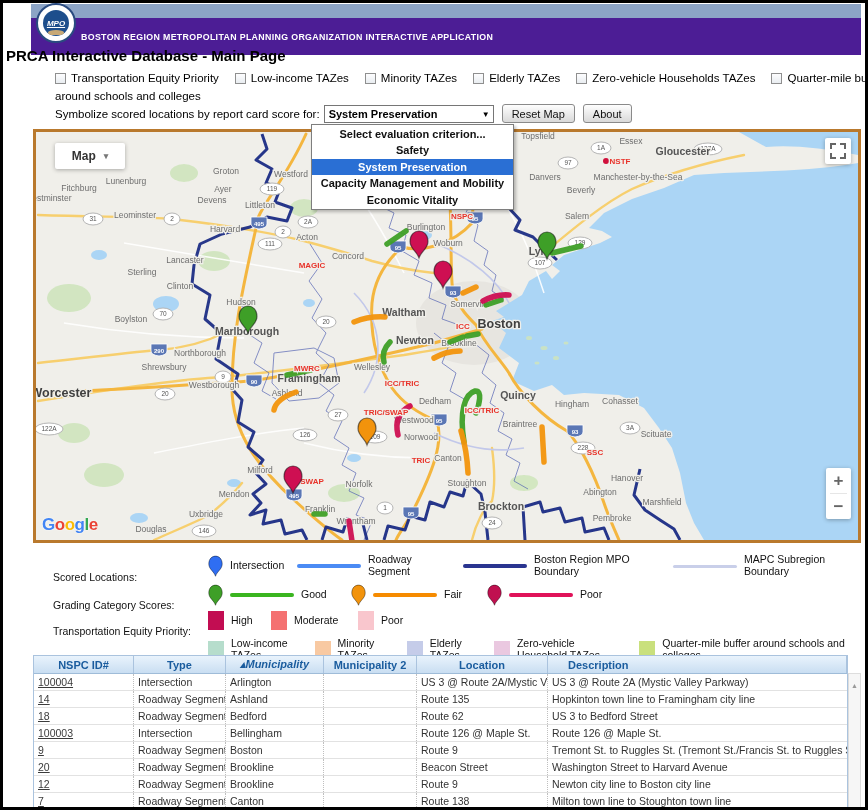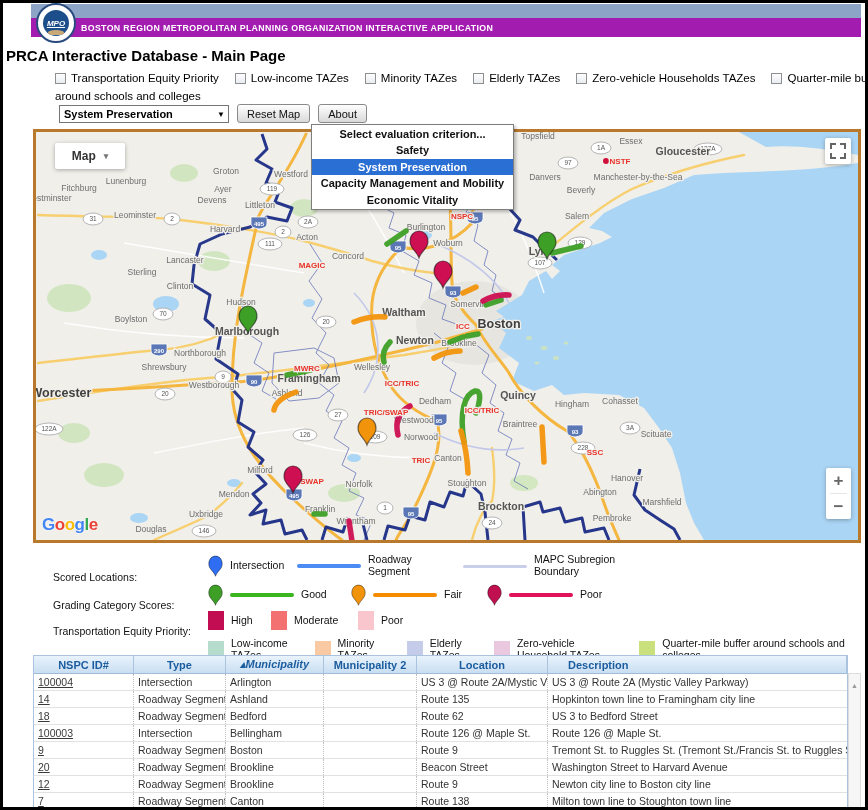--- a/index.html
+++ b/index.html
@@ -2,21 +2,21 @@
 <html><head>
 <meta charset="utf-8">
 <style>
   * { margin:0; padding:0; box-sizing:border-box; }
   html,body { background:#fff; }
   body { font-family:"Liberation Sans", sans-serif; }
   .page { position:relative; width:868px; height:810px; border:3px solid #000; background:#fff; overflow:hidden; }
 
   
   .bar-light { position:absolute; left:28px; right:4px; top:1px; height:14px; background:#8ca4c6; }
-  .bar-dark  { position:absolute; left:28px; right:4px; top:15px; height:19px; background:#a21caf; display:flex; align-items:center; }
+  .bar-dark  { position:absolute; left:28px; right:4px; top:15px; height:37px; background:#4c1d95; display:flex; align-items:center; }
   .bar-dark span { color:#fff; font-size:8.8px; font-weight:bold; letter-spacing:.35px; margin-left:50px; }
   .logo { position:absolute; left:33px; top:0px; width:40px; height:40px; border-radius:50%; background:#fff; border:2px solid #2a4b80; z-index:5; display:flex; align-items:center; justify-content:center; }
   .logo-inner { position:relative; width:26px; height:26px; border-radius:50%; background:#1d4e8c; color:#fff; font-size:8px; font-weight:bold; font-style:italic; display:flex; align-items:center; justify-content:center; overflow:hidden;text-decoration:underline; }
   .logo-inner::after { content:""; position:absolute; bottom:1px; left:5px; right:5px; height:5px; background:#c8a977; border-radius:50% 50% 0 0; }
 
   .page-title { position:absolute; left:3px; top:44px; font-size:15px; font-weight:bold; color:#000; }
 
   
   .filter-row { position:absolute; left:52px; top:69px; width:806px; display:flex; gap:16px; white-space:nowrap; }
   .filter-item { display:flex; align-items:flex-start; gap:5px; }
@@ -122,20 +122,21 @@
         <label>Zero-vehicle Households TAZes</label>
       </div>
       <div class="filter-item">
         <span class="cbx"></span>
         <label>Quarter-mile buffer</label>
       </div>
     </div>
   <div class="filter-wrap">around schools and colleges</div>
 
   <div class="toolbar">
+    <span class="tb-label">Symbolize scored locations by report card score for:</span>
     <div class="selectbox">
       <span>System Preservation</span>
       <span class="sel-arrow">▼</span>
     </div>
     <button class="btn">Reset Map</button>
     <button class="btn">About</button>
   </div>
 
   <div class="dropdown" id="dropdown">
       <div class="opt">Select evaluation criterion...</div>
@@ -430,20 +431,24 @@
             <svg width="15" height="22" viewBox="-10 -28.5 20 29.5">
               <path d="M0,0C-2,-6.5 -9,-9.5 -9,-16.5C-9,-23.5 -4.5,-27 0,-27C4.5,-27 9,-23.5 9,-16.5C9,-9.5 2,-6.5 0,0Z" fill="#2f6ef2" stroke="rgba(0,0,0,.45)" stroke-width="1.2"></path>
             </svg>
             <span class="lt">Intersection</span>
           </div>
           <div class="li">
             <span class="lbar" style="background: rgb(75, 139, 244); height: 4px;"></span>
             <span class="lt">Roadway Segment</span>
           </div>
           <div class="li">
+            <span class="lbar" style="background: rgb(42, 53, 144); height: 4px;"></span>
+            <span class="lt">Boston Region MPO Boundary</span>
+          </div>
+          <div class="li">
             <span class="lbar" style="background: rgb(201, 207, 233); height: 3px;"></span>
             <span class="lt">MAPC Subregion Boundary</span>
           </div>
         </div>
       </div>
       <div class="legend-row lr1">
         <div class="leg-label">Grading Category Scores:</div>
         <div class="leg-items">
           <div class="li">
             <svg width="15" height="22" viewBox="-10 -28.5 20 29.5">

